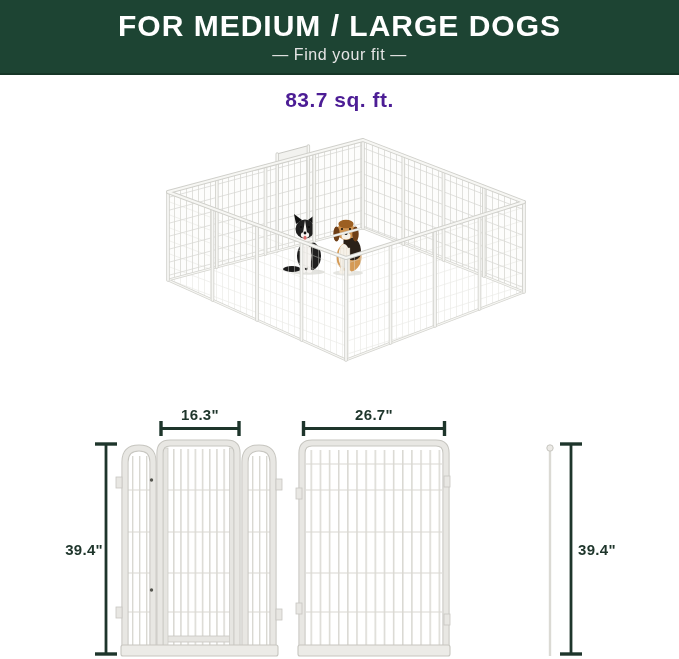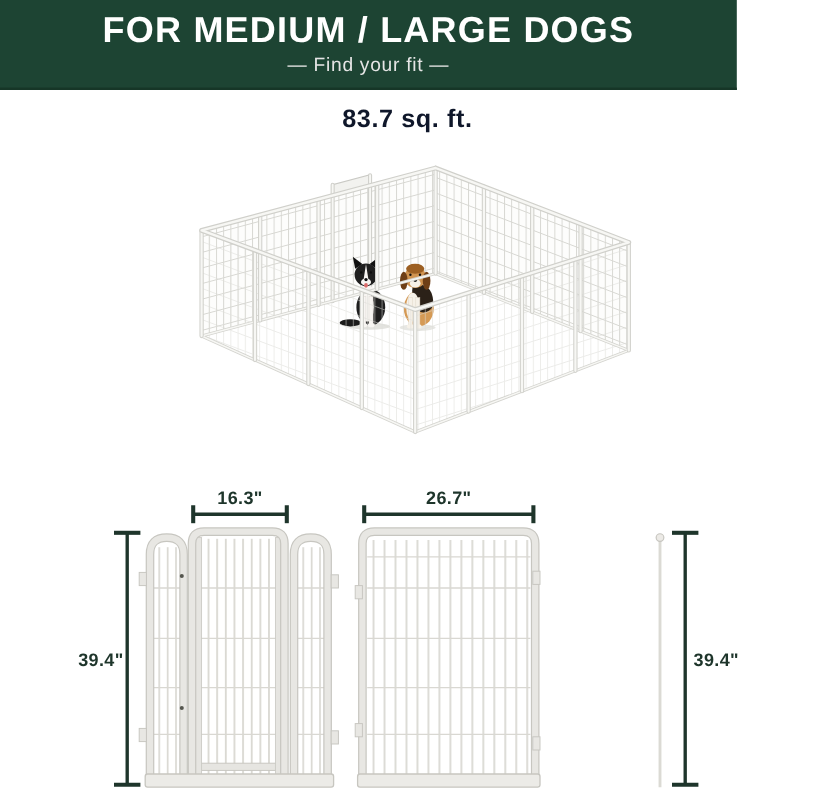--- a/index.html
+++ b/index.html
@@ -1,27 +1,27 @@
 <!DOCTYPE html>
 <html><head>
 <meta charset="utf-8">
 <style>
   html,body{margin:0;padding:0;background:#ffffff;font-family:"Liberation Sans",sans-serif;}
   .page{position:relative;width:679px;height:659px;background:#ffffff;overflow:hidden;}
 
   
-  .banner{position:absolute;top:0;left:0;width:614px;height:75px;background:#1d4433;
+  .banner{position:absolute;top:0;left:0;width:679px;height:75px;background:#1d4433;
           border-bottom:2px solid #163627;display:flex;flex-direction:column;
           align-items:center;justify-content:center;box-sizing:border-box;}
   .banner-title{color:#ffffff;font-size:30px;font-weight:800;letter-spacing:1px;line-height:1.05;margin-top:1px;}
   .banner-sub{color:#e5e5e5;font-size:16px;font-weight:500;letter-spacing:.6px;margin-top:4px;}
 
   
   .area{position:absolute;top:88px;left:0;width:679px;text-align:center;
-        font-size:21px;font-weight:700;color:#0f172a;letter-spacing:.5px;}
+        font-size:21px;font-weight:700;color:#4c1d95;letter-spacing:.5px;}
 
   .pen-svg{position:absolute;top:125px;left:0;}
   .diagram-svg{position:absolute;top:400px;left:0;}
 
   .dim-line{stroke:#1e352b;stroke-width:2.8;}
   .dim-cap{stroke:#1e352b;stroke-width:3.4;}
   text.dim{font-size:15px;font-weight:700;fill:#1e352b;letter-spacing:.3px;}
 
   .frame-outer{fill:none;stroke:#c7c6c0;stroke-width:7.2;}
   .frame-inner{fill:none;stroke:#e8e7e3;stroke-width:5.2;}

